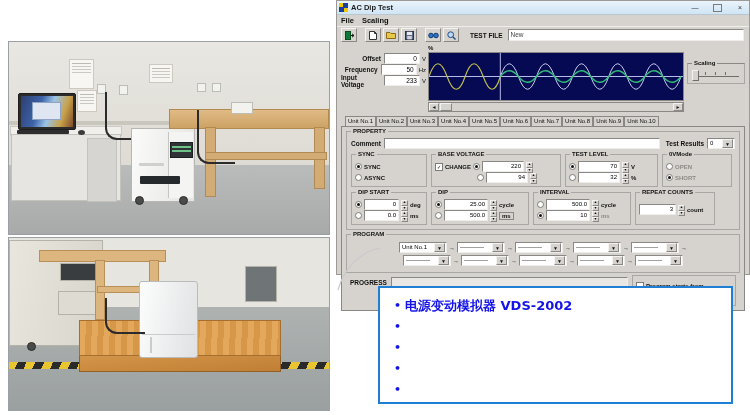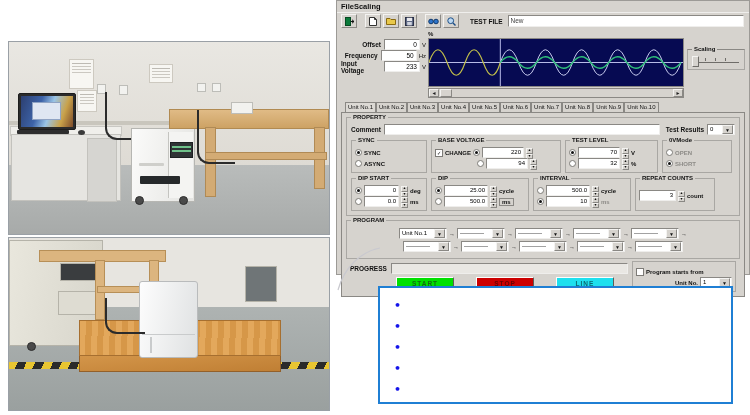--- a/index.html
+++ b/index.html
@@ -75,21 +75,21 @@
      display:flex;align-items:center;padding:0 2px;border-bottom:1px solid #b9c7d2;}
   .app-ico{width:9px;height:9px;margin-right:3px;position:relative;flex:none;
      background:#1b3fa0;}
   .app-ico::before{content:"";position:absolute;left:0;top:0;width:4px;height:4px;background:#f2c800;}
   .app-ico::after{content:"";position:absolute;right:0;bottom:0;width:4px;height:4px;background:#f2c800;}
   .app-title{font-size:7.5px;color:#1b1b1b;font-weight:bold;}
   .win-btns{margin-left:auto;display:flex;gap:13px;align-items:center;padding-right:2px;}
   .wb{width:10px;height:9px;font-size:7px;color:#333;display:flex;
      align-items:center;justify-content:center;}
   .wb.box{border:1px solid #7b7b7b;width:7px;height:6px;}
-  .menubar{height:11px;display:flex;align-items:center;gap:0;padding-left:4px;
+  .menubar{height:11px;display:flex;align-items:center;gap:8px;padding-left:4px;
      background:#d6d3ce;font-size:7.5px;color:#101010;font-weight:bold;}
   .toolbar{height:16px;display:flex;align-items:center;gap:2px;padding-left:4px;
      background:#d6d3ce;border-top:1px solid #efeeec;}
   .tbtn{width:14px;height:12px;background:#d6d3ce;border:1px solid #f4f3f1;
      border-right-color:#8a8884;border-bottom-color:#8a8884;
      display:flex;align-items:center;justify-content:center;}
   .tbsp{width:4px;}
   .tf-label{font-size:6.5px;font-weight:bold;margin-left:9px;margin-right:3px;color:#101010;}
   .tf-input{flex:1;height:10px;background:#fff;border:1px solid #8a8884;
      border-right-color:#efeeec;border-bottom-color:#efeeec;
@@ -268,20 +268,29 @@
       <div class="b-appl-seam" style="left:10px;top:55px;width:2px;height:16px;"></div>
       <div class="b-appl-seam" style="left:2px;top:52px;width:53px;height:1px;"></div>
     </div>
     <div class="p-cable" style="left:96px;top:60px;width:38px;height:34px;"></div>
     <div class="b-cab-d" style="left:236px;top:28px;width:30px;height:34px;background:#6f7577;"></div>
   </div>
 </div>
 
 <div id="app-window">
 
+  <div class="titlebar">
+    <div class="app-ico"></div>
+    <div class="app-title">AC Dip Test</div>
+    <div class="win-btns">
+      <div class="wb">—</div>
+      <div class="wb box"></div>
+      <div class="wb">×</div>
+    </div>
+  </div>
 
   <div class="menubar">
     <span>File</span>
     <span>Scaling</span>
   </div>
 
   <div class="toolbar">
     <div class="tbtn">
       <svg width="9" height="9" viewBox="0 0 9 9">
           <rect x="0.5" y="0.5" width="5" height="8" fill="#0a7a3a" stroke="#064a22"></rect>
@@ -646,20 +655,21 @@
   </div>
 </div>
 
 <svg class="callout" viewBox="0 0 44 46">
   <path d="M44 2 C24 6, 8 22, 2 44" fill="none" stroke="#c9c9cf" stroke-width="1.2"></path>
 </svg>
 
 <div id="spec-box">
   <div class="spec-line">
     <span class="spec-bullet">•</span>
+    <span>电源变动模拟器 VDS-2002</span>
   </div>
   <div class="spec-line">
     <span class="spec-bullet">•</span>
   </div>
   <div class="spec-line">
     <span class="spec-bullet">•</span>
   </div>
   <div class="spec-line">
     <span class="spec-bullet">•</span>
   </div>

